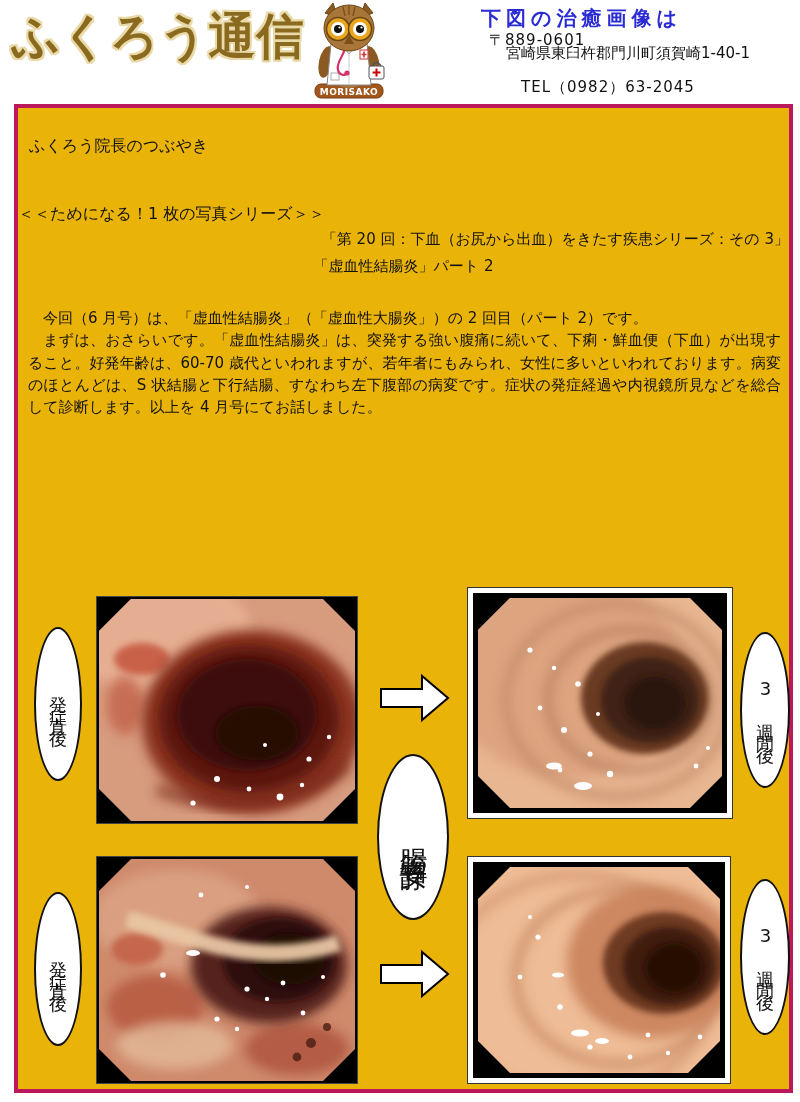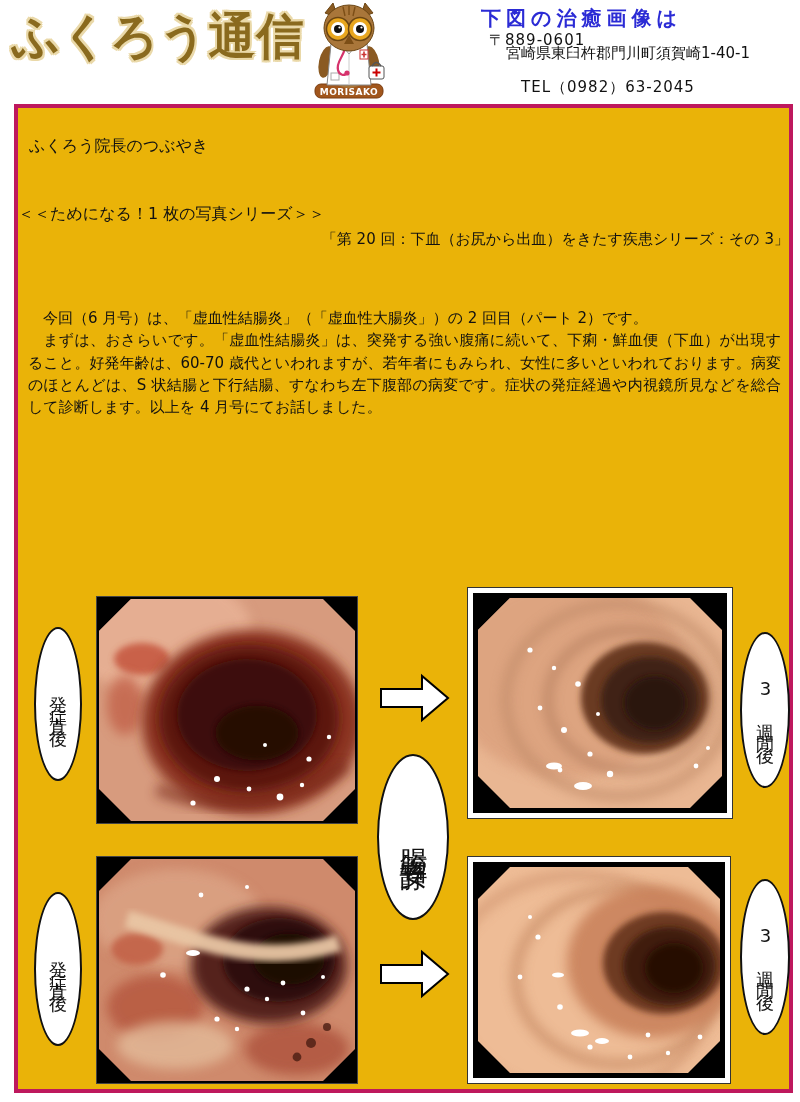--- a/index.html
+++ b/index.html
@@ -93,20 +93,21 @@
   <div class="clinic-name">下図の治癒画像は</div>
   <div class="clinic-postal">〒889-0601</div>
   <div class="clinic-address">宮崎県東臼杵郡門川町須賀崎1-40-1</div>
   <div class="clinic-tel">TEL（0982）63-2045</div>
 
   <div class="content-box">
 
     <div class="column-title">ふくろう院長のつぶやき</div>
     <div class="series-heading">＜＜ためになる！1 枚の写真シリーズ＞＞</div>
     <div class="ep-title">「第 20 回：下血（お尻から出血）をきたす疾患シリーズ：その 3」</div>
+    <div class="ep-subtitle">「虚血性結腸炎」パート 2</div>
 
     <div class="body-text">
       <p class="p1">　今回（6 月号）は、「虚血性結腸炎」（「虚血性大腸炎」）の 2 回目（パート 2）です。</p>
       <p class="p2">　まずは、おさらいです。「虚血性結腸炎」は、突発する強い腹痛に続いて、下痢・鮮血便（下血）が出現すること。好発年齢は、60-70 歳代といわれますが、若年者にもみられ、女性に多いといわれております。病変のほとんどは、S 状結腸と下行結腸、すなわち左下腹部の病変です。症状の発症経過や内視鏡所見などを総合して診断します。以上を 4 月号にてお話しました。</p>
     </div>
 
     <div class="oval oval-onset-1">発症直後</div>
 
     <div class="endo endo1">
       <svg viewBox="0 0 260 226">

